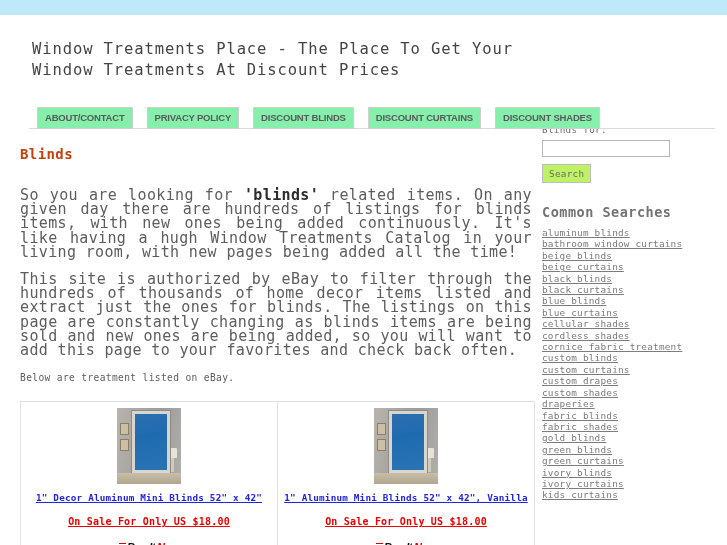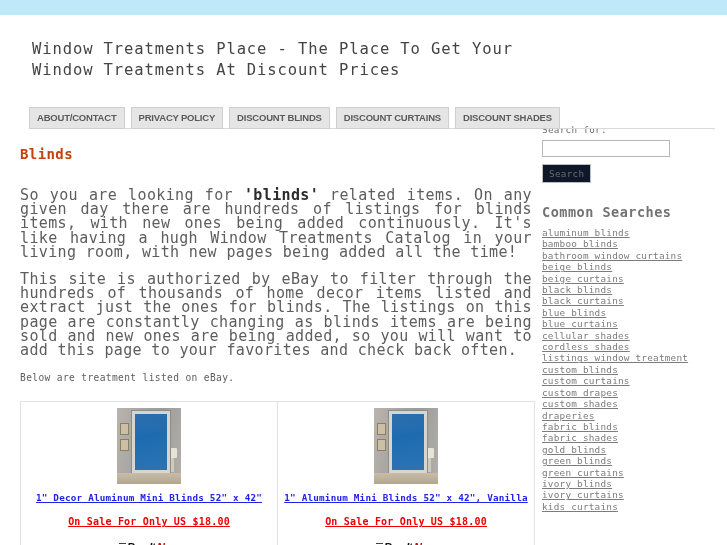--- a/index.html
+++ b/index.html
@@ -35,31 +35,32 @@
   .navbar {
     margin: 26px 0 0 29px;
     display: flex;
     align-items: flex-end;
     gap: 6px;
     position: relative;
     z-index: 2;
   }
   .nav-tab {
     border: 1px solid #cfcfcf;
-    background: #e5e5e5;
+    background: #86efac;
     padding: 4px 7px 4px 7px;
     font-family: "Liberation Sans", sans-serif;
     font-size: 9.5px;
     font-weight: bold;
     letter-spacing: -0.2px;
     color: #5a5a5a;
     white-space: nowrap;
     text-decoration: none;
     display: block;
     line-height: 12px;
+    margin-left: 8px;
   }
   .nav-rule {
     border: 0;
     border-top: 1px solid #d9d9d9;
     margin: 0 12px 0 29px;
     position: relative;
     top: -1px;
   }
   .content {
     display: flex;
@@ -241,21 +242,21 @@
     background: #ffffff;
     font-family: "DejaVu Sans Mono", "Liberation Mono", monospace;
     font-size: 9px;
     padding: 1px 3px;
     box-sizing: content-box;
     display: block;
   }
   .search-button {
     margin-top: 7px;
     border: 1px solid #bdbdbd;
-    background: #0f172a;
+    background: #bef264;
     font-family: "DejaVu Sans Mono", "Liberation Mono", monospace;
     font-size: 9.3px;
     color: #6b6b6b;
     padding: 3px 6px;
     letter-spacing: 0.3px;
     display: block;
   }
   h3.common-heading {
     font-family: "DejaVu Sans Mono", "Liberation Mono", monospace;
     font-size: 13.5px;
@@ -388,34 +389,31 @@
                   <span class="glass"></span>
             </span>
             <a class="item-title" href="#"></a>
           </td>
         </tr>
       </tbody>
         </table>
     </div>
 
     <div class="sidebar-col">
-      <label class="search-label">Search for:</label>
+      <label class="search-label">Blinds for:</label>
       <input class="search-input" type="text" placeholder="" style="">
       <button class="search-button">Search</button>
 
       <h3 class="common-heading">Common Searches</h3>
 
       <ul class="search-links">
         <li>
             <a href="#">aluminum blinds</a>
           </li>
         <li>
-            <a href="#">bamboo blinds</a>
-          </li>
-        <li>
             <a href="#">bathroom window curtains</a>
           </li>
         <li>
             <a href="#">beige blinds</a>
           </li>
         <li>
             <a href="#">beige curtains</a>
           </li>
         <li>
             <a href="#">black blinds</a>
@@ -429,21 +427,21 @@
         <li>
             <a href="#">blue curtains</a>
           </li>
         <li>
             <a href="#">cellular shades</a>
           </li>
         <li>
             <a href="#">cordless shades</a>
           </li>
         <li>
-            <a href="#">listings window treatment</a>
+            <a href="#">cornice fabric treatment</a>
           </li>
         <li>
             <a href="#">custom blinds</a>
           </li>
         <li>
             <a href="#">custom curtains</a>
           </li>
         <li>
             <a href="#">custom drapes</a>
           </li>

